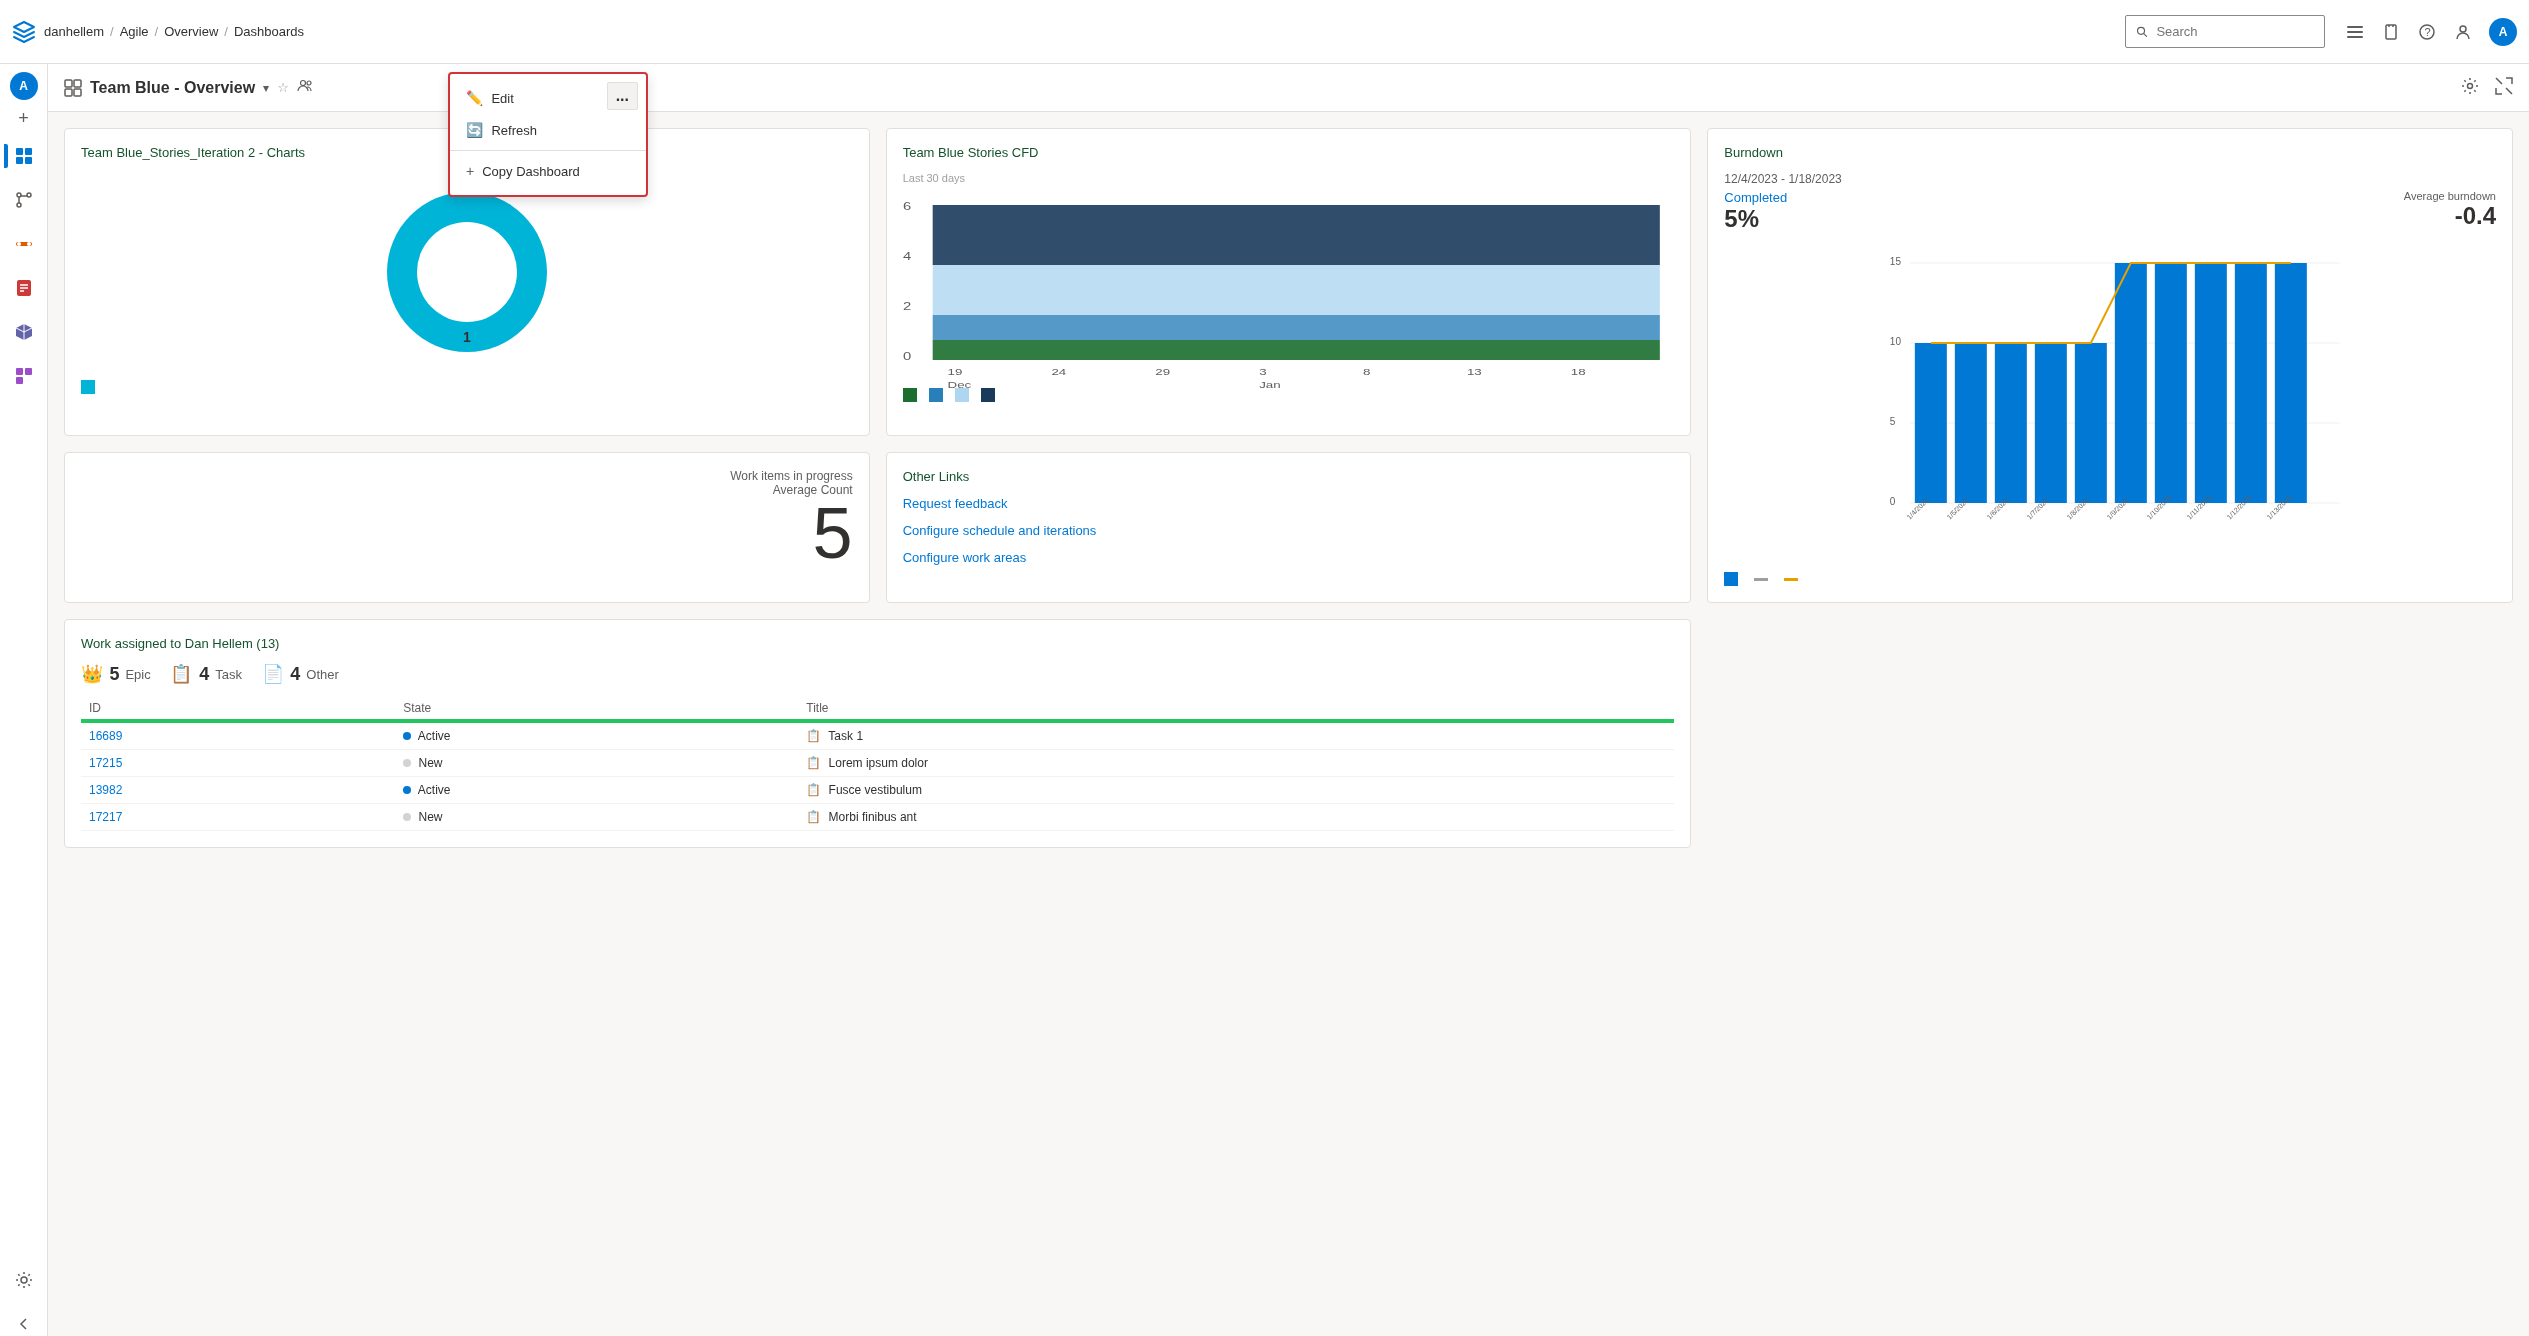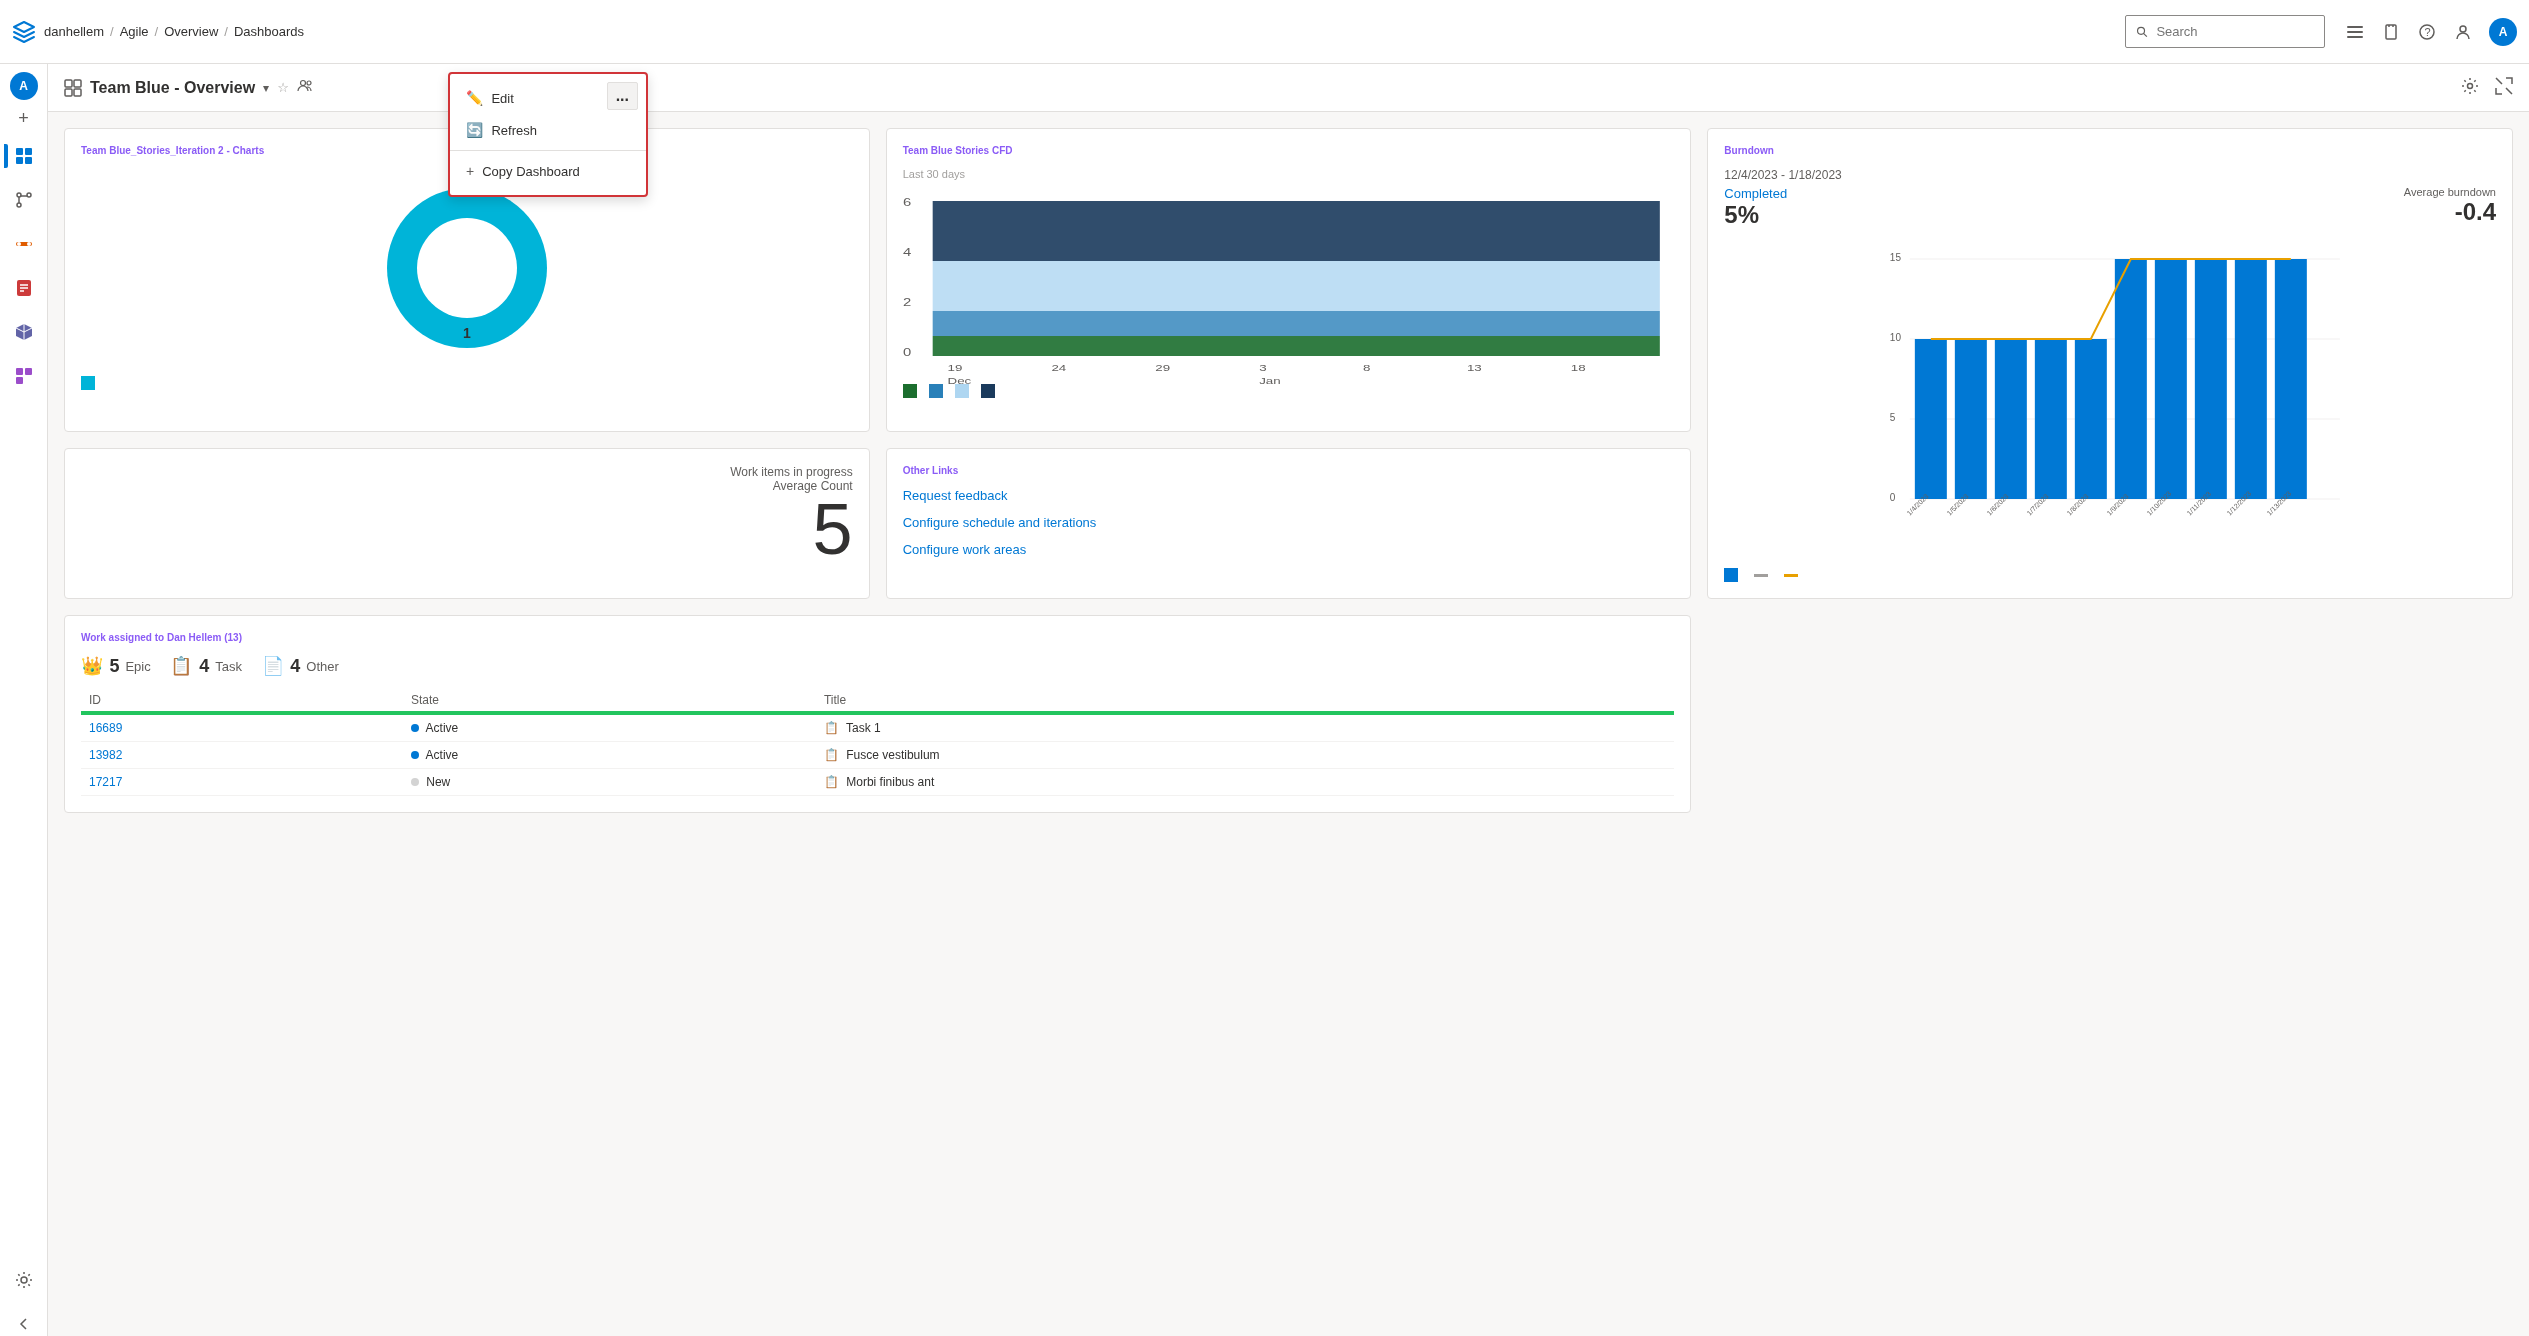--- a/index.html
+++ b/index.html
@@ -65,21 +65,21 @@
     .copy-row { display: flex; align-items: center; gap: 8px; padding: 8px 16px; cursor: pointer; }
 
     .dash-settings { margin-left: auto; color: #605e5c; cursor: pointer; }
     .dash-expand { color: #605e5c; cursor: pointer; margin-left: 8px; }
 
     
     .dashboard-grid { padding: 16px; display: grid; grid-template-columns: 1fr 1fr 1fr; grid-template-rows: auto auto; gap: 16px; }
 
     
     .card { background: #fff; border: 1px solid #e1dfdd; border-radius: 4px; padding: 16px; overflow: hidden; }
-    .card-title { font-size: 10px; font-weight: 700; color: #8b5cf6; margin-bottom: 12px; }
+    .card-title { font-size: 13px; font-weight: 400; color: #14532d; margin-bottom: 12px; }
 
     
     .donut-card { }
     .donut-container { display: flex; justify-content: center; align-items: center; height: 200px; }
     .donut-legend { display: flex; gap: 8px; margin-top: 8px; }
 
     
     .cfd-card { }
     .cfd-subtitle { font-size: 11px; color: #a19f9d; margin-bottom: 16px; }
     .cfd-chart { height: 180px; position: relative; }
@@ -464,20 +464,31 @@
     <td>
       <span class="state-dot state-active"></span>
       Active
     </td>
     <td>
       <span style="color:#e0a800;margin-right:4px;">📋</span>
       Task 1
     </td>
   </tr>
               <tr>
+    <td style="color:#0078d4;cursor:pointer;">17215</td>
+    <td>
+      <span class="state-dot state-new"></span>
+      New
+    </td>
+    <td>
+      <span style="color:#e0a800;margin-right:4px;">📋</span>
+      Lorem ipsum dolor
+    </td>
+  </tr>
+              <tr>
     <td style="color:#0078d4;cursor:pointer;">13982</td>
     <td>
       <span class="state-dot state-active"></span>
       Active
     </td>
     <td>
       <span style="color:#e0a800;margin-right:4px;">📋</span>
       Fusce vestibulum
     </td>
   </tr>

